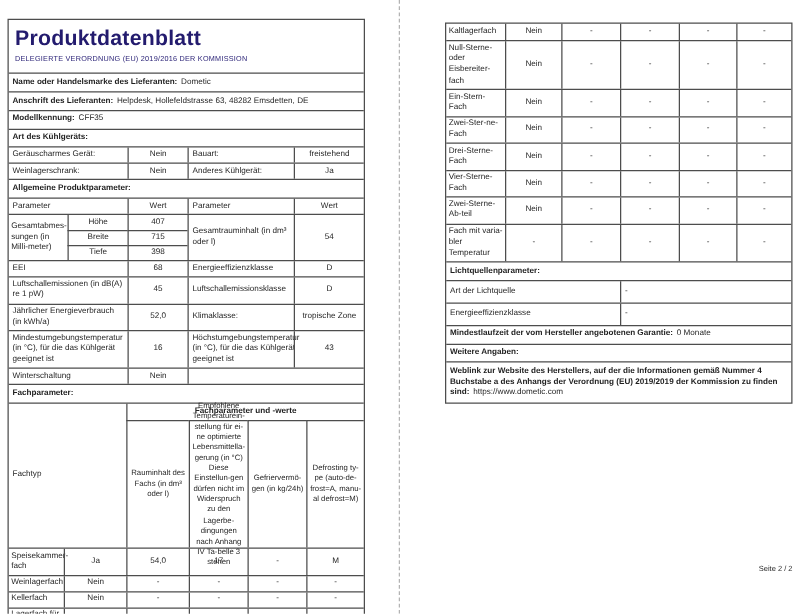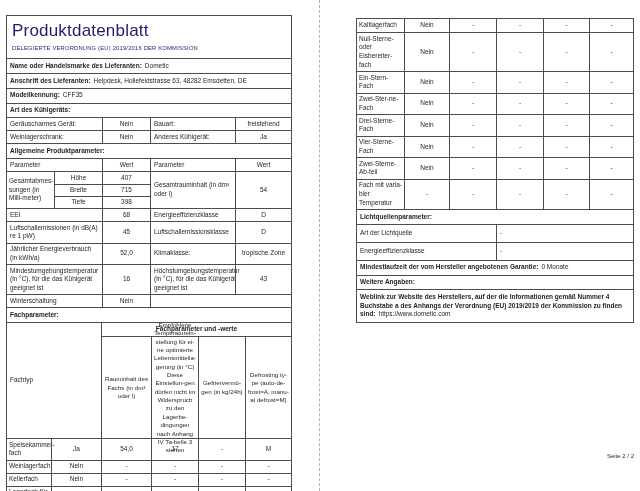--- a/index.html
+++ b/index.html
@@ -21,21 +21,21 @@
 
   .tbl { border:1px solid #4d4d4d; background:#fff; }
   .tbl > .row + .row { border-top:1px solid #4d4d4d; }
 
   .row { display:block; }
   .pad { padding:2.5px 3px; }
   .b { font-weight:bold; }
   .val-inline { margin-left:3px; }
 
   .titlebox { padding:4px 5px 5px 5px; }
-  .title { font-size:17px; font-weight:normal; color:#231b6e; letter-spacing:.2px; }
+  .title { font-size:17px; font-weight:bold; color:#231b6e; letter-spacing:.2px; }
   .subtitle { font-size:5.8px; color:#2c2478; margin-top:2.5px; letter-spacing:.2px; }
 
   
   .g4   { display:grid; grid-template-columns:95px 48px 85px 1fr; }
   .gdim { display:grid; grid-template-columns:47px 48px 48px 85px 1fr; grid-template-rows:12px 12px 12px; }
   .gf1h { display:grid; grid-template-columns:44px 50px 50px 47px 47px 1fr; grid-template-rows:13px auto; }
   .gf1  { display:grid; grid-template-columns:44px 50px 50px 47px 47px 1fr; }
   .gf2  { display:grid; grid-template-columns:47px 45px 47px 47px 46px 1fr; }
   .glight { display:grid; grid-template-columns:139px 1fr; }
 

